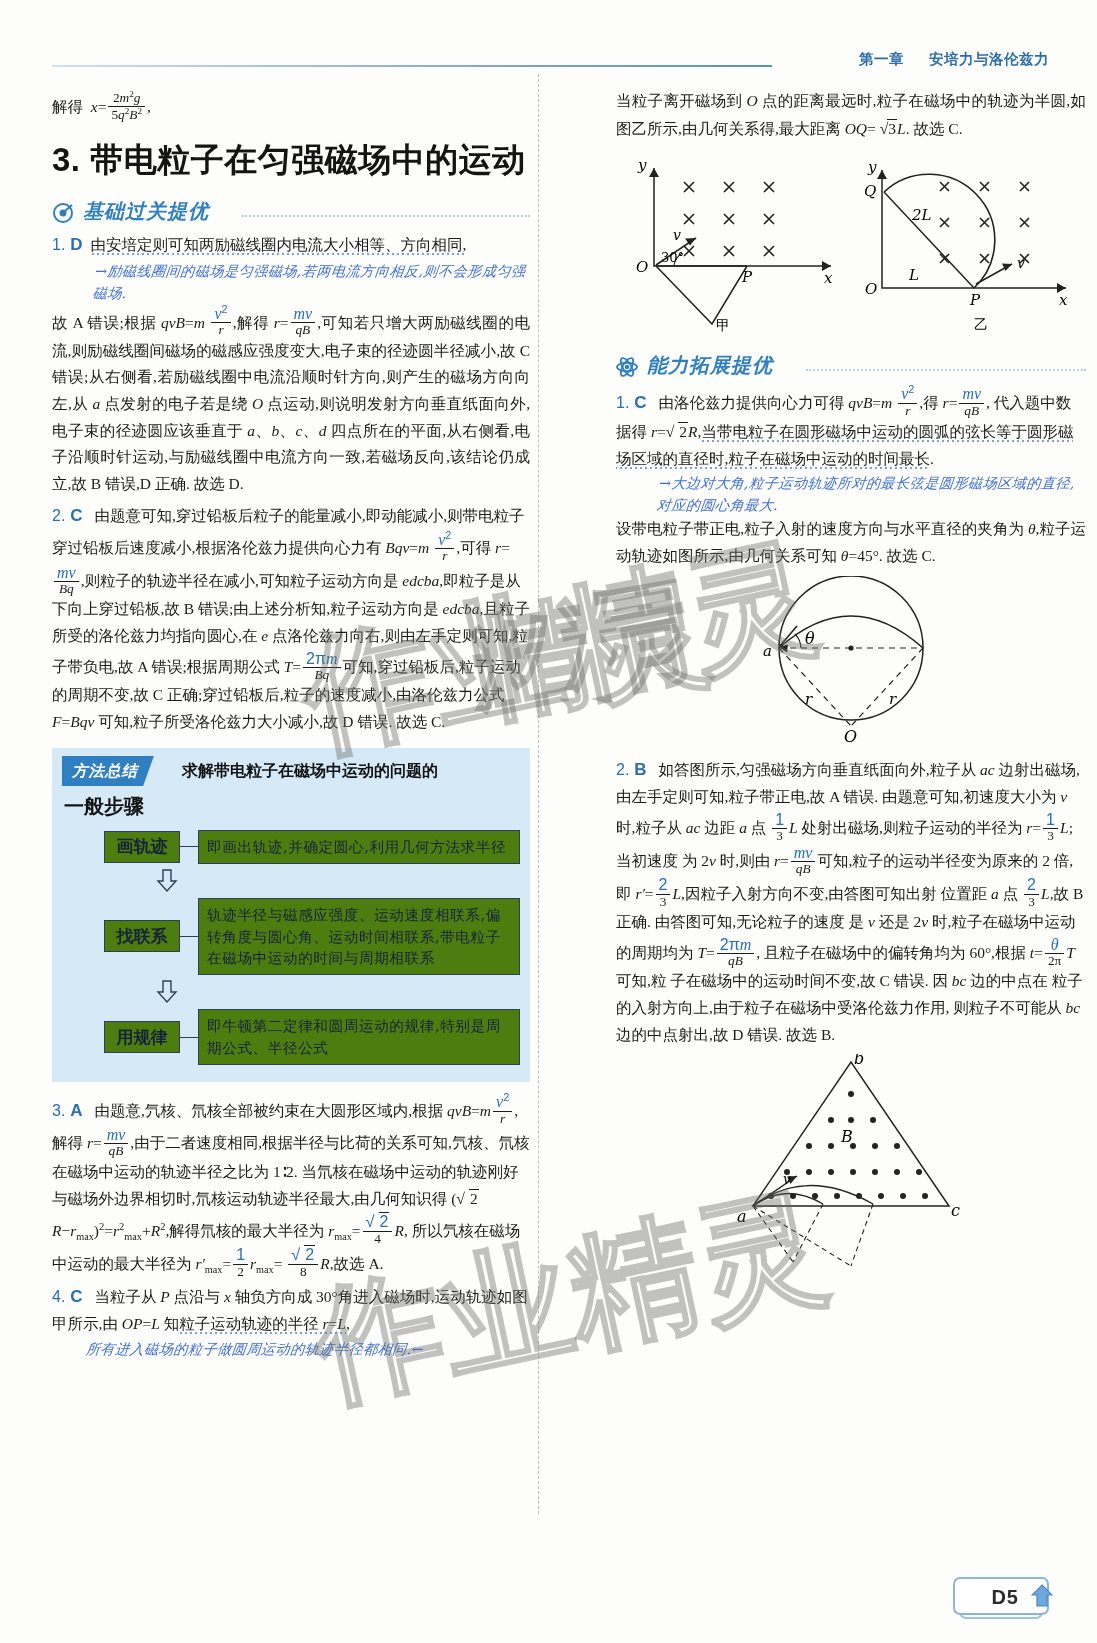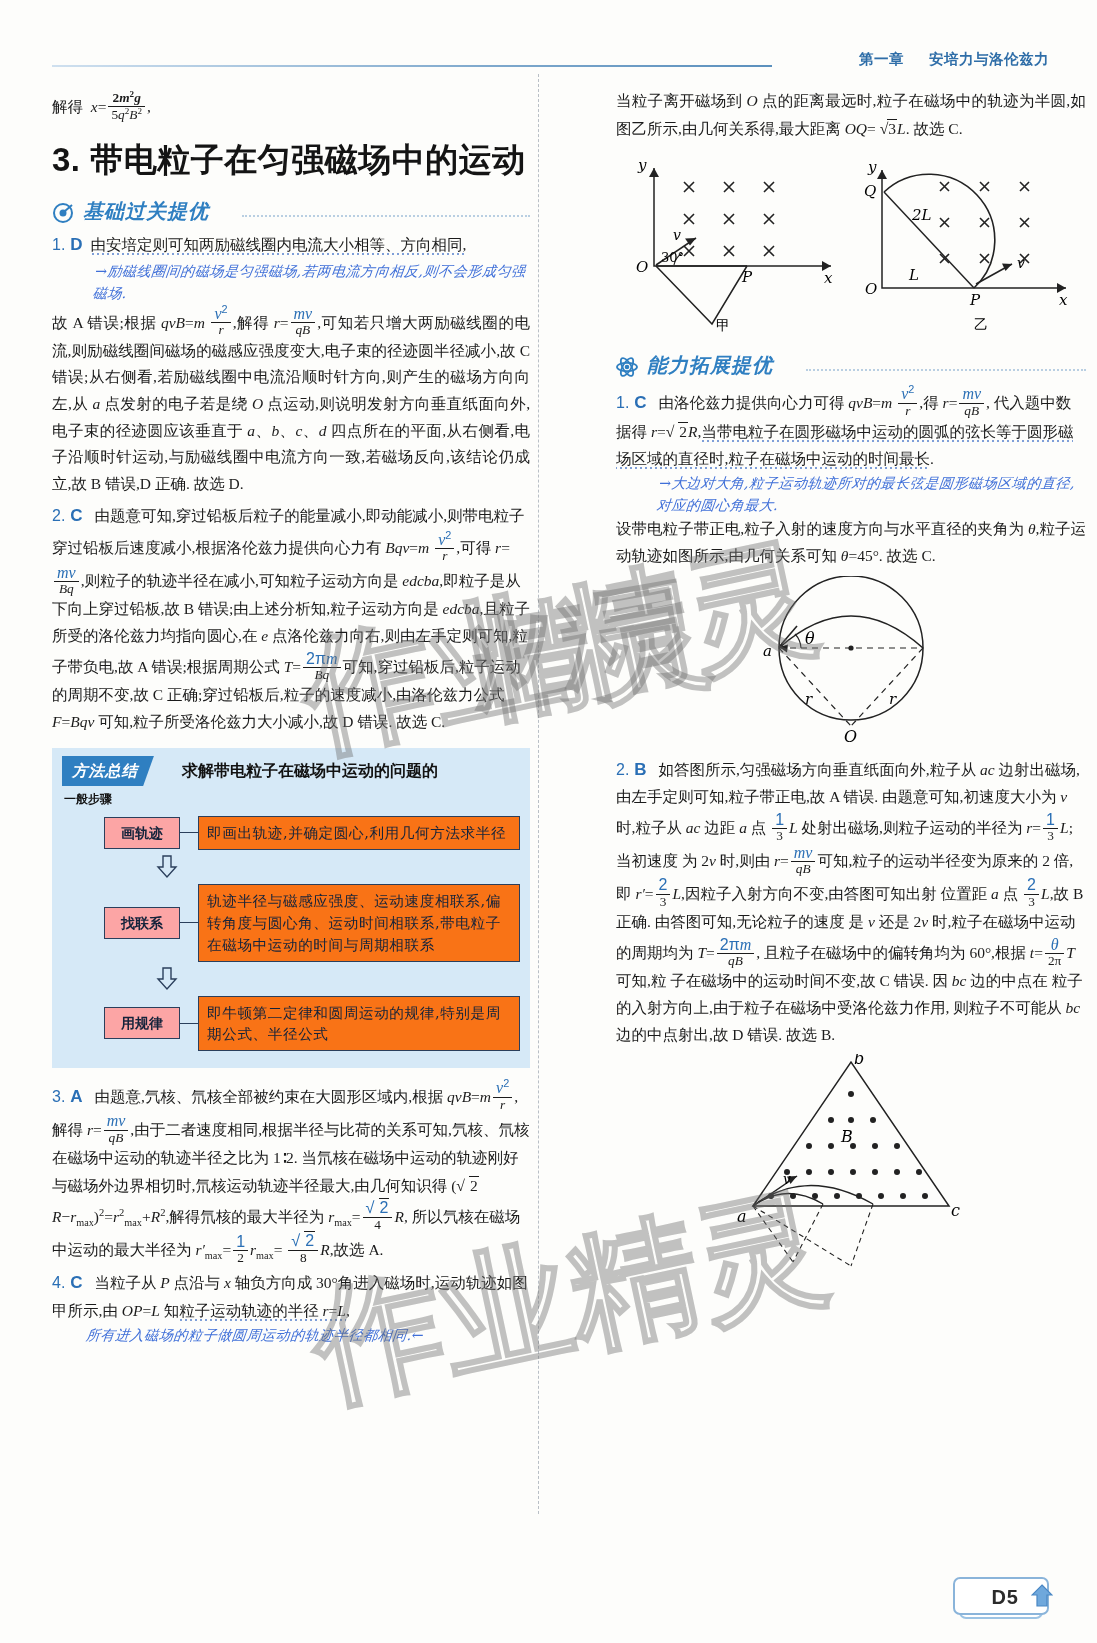--- a/index.html
+++ b/index.html
@@ -36,21 +36,21 @@
     border-left:1.4px dashed #b9bfc6;
   }
 
   p{margin:0 0 1px 0;text-align:justify;text-justify:inter-ideograph;}
 
   
   .mi{font-family:"Liberation Serif","DejaVu Serif",serif;font-style:italic;}
   .mu{font-family:"Liberation Serif","DejaVu Serif",serif;font-style:normal;}
   .frac{display:inline-block;vertical-align:-0.52em;text-align:center;
         font-size:.86em;line-height:1.08;margin:0 2px;}
-  .frac .num{display:block;border-bottom:1.1px solid #1b1b1b;padding:0 3px;font-weight:bold;}
+  .frac .num{display:block;border-bottom:1.1px solid #1b1b1b;padding:0 3px;}
   .frac .den{display:block;padding:0 3px;}
   .sup{font-size:.68em;vertical-align:super;}
   .sub{font-size:.66em;vertical-align:sub;}
   .sqrt{display:inline-block;}
   .sqrt>.rad{font-size:1.02em;}
   .sqrt>.body{border-top:1.1px solid #1b1b1b;padding:0 1px 0 1px;margin-left:-1px;}
   .eq{margin:2px 0;}
 
   
   .banner{position:relative;margin:6px 0 6px 0;height:30px;}
@@ -115,32 +115,32 @@
     font-weight:bold;font-style:italic;font-size:15.5px;
     padding:2px 16px 2px 10px;letter-spacing:1px;
     clip-path:polygon(0 0,100% 0,88% 100%,0 100%);
   }
   .method .mtitle{
     font-family:"Liberation Sans","DejaVu Sans",sans-serif;
     font-weight:bold;font-size:16px;color:#121212;margin-left:24px;text-align:right;
   }
   .method .mtitle2{
     font-family:"Liberation Sans","DejaVu Sans",sans-serif;
-    font-weight:bold;font-size:12px;color:#121212;display:block;margin:3px 0 6px 2px;
+    font-weight:bold;font-size:20px;color:#121212;display:block;margin:3px 0 6px 2px;
   }
   .flow{display:flex;align-items:stretch;margin:5px 0;}
   .flow .lab{
-    width:74px;min-height:30px;border:1.3px solid #2b3f5c;background:#fca5a5;
+    width:74px;min-height:30px;border:1.3px solid #2b3f5c;background:#4d7c0f;
     display:flex;align-items:center;justify-content:center;
-    font-family:"DejaVu Serif",serif;font-size:14px;font-weight:bold;color:#14233b;
+    font-family:"DejaVu Serif",serif;font-size:17px;font-weight:bold;color:#14233b;
     margin-left:42px;align-self:center;
   }
   .flow .connect{width:18px;align-self:center;border-top:1.3px solid #2b3f5c;height:0;}
   .flow .txt{
-    flex:1;border:1.3px solid #2b3f5c;background:#f97316;
+    flex:1;border:1.3px solid #2b3f5c;background:#4d7c0f;
     padding:5px 8px;font-family:"DejaVu Serif",serif;
     font-size:14.6px;line-height:1.5;color:#14233b;letter-spacing:.6px;
   }
   .arrowdown{margin-left:94px;width:22px;height:24px;display:block;}
 
   
   .figwrap{position:relative;margin:6px 0 2px 0;}
 
   
   .footer{position:absolute;right:34px;bottom:24px;width:120px;height:44px;}

